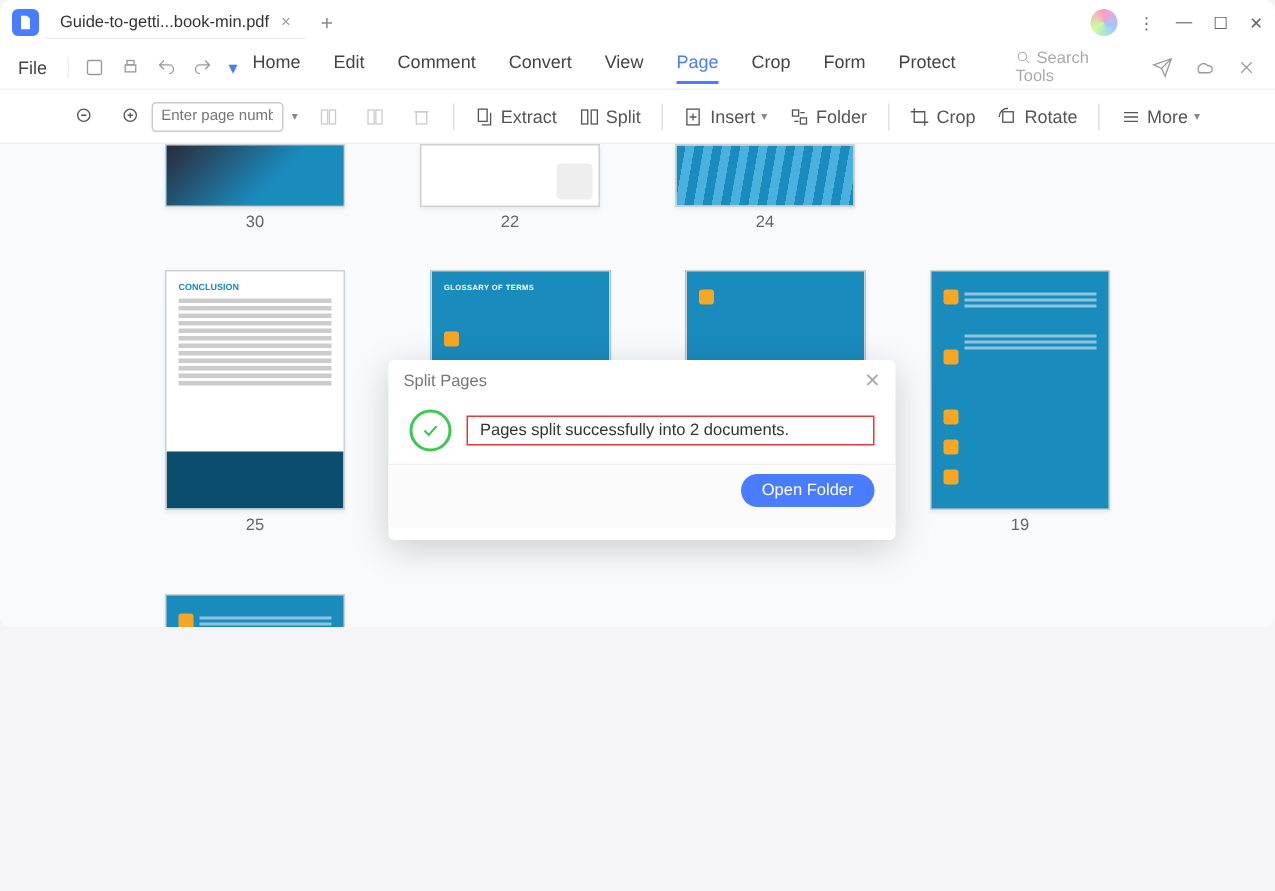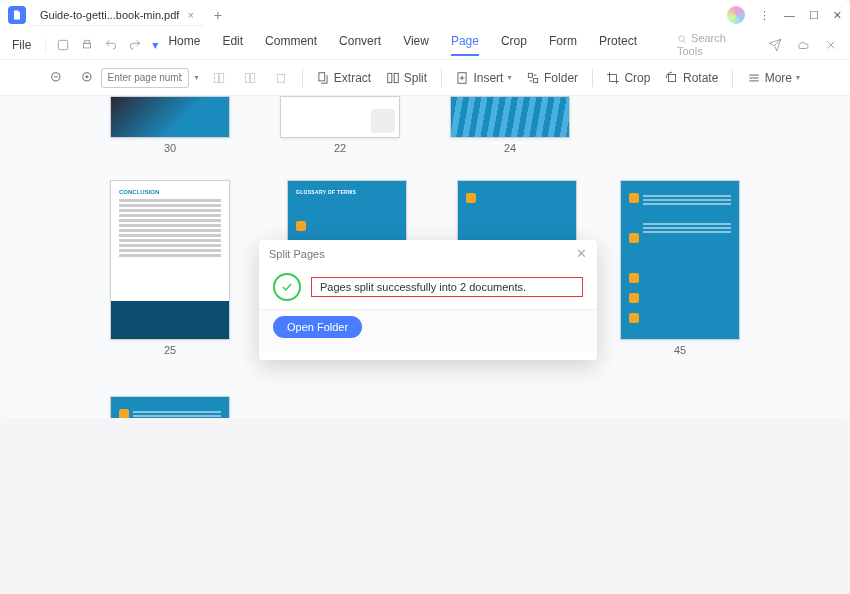--- a/index.html
+++ b/index.html
@@ -56,21 +56,21 @@
 .row-top .page-thumb .thumb-box { height: 42px; }
 
 
 .modal { position:absolute; left:259px; top:228px; width:338px; height:120px; background:#fff; border-radius:4px; box-shadow:0 6px 24px rgba(0,0,0,0.18); z-index:10;margin-top:12px; }
 .modal-header { display:flex; align-items:center; padding:6px 10px; font-size:11px; color:#777; }
 .modal-close { margin-left:auto; color:#aaa; cursor:pointer; font-size:13px; }
 .modal-body { display:flex; align-items:center; gap:10px; padding: 6px 14px 8px; }
 .success-circle { width:28px; height:28px; border:2px solid #3cc951; border-radius:50%; display:flex; align-items:center; justify-content:center; }
 .success-circle svg { width:14px; height:14px; stroke:#3cc951; stroke-width:2.5; fill:none; }
 .msg-box { border:1.5px solid #e53935; padding:3px 8px; font-size:11px; color:#333; flex:1; }
-.modal-footer { display:flex; justify-content:flex-start; padding:6px 14px 14px; background:#fbfbfb; border-top:1px solid #f0f0f0; border-radius:0 0 4px 4px; }
+.modal-footer { display:flex; justify-content:flex-end; padding:6px 14px 14px; background:#fbfbfb; border-top:1px solid #f0f0f0; border-radius:0 0 4px 4px; }
 .btn-primary { background:#4a7cff; color:#fff; border:none; border-radius:14px; padding:5px 14px; font-size:11px; cursor:pointer; }
 
 .icon { display:inline-flex; }
 svg { stroke: currentColor; fill:none; stroke-width:1.5; }
 </style>
 </head>
 <body>
 
 <div class="window">
 
@@ -306,21 +306,21 @@
           <div class="orange-box" style="top:92px;left:8px"></div>
           <div class="orange-box" style="top:112px;left:8px"></div>
           <div class="orange-box" style="top:132px;left:8px"></div>
           <div class="tiny-lines-w" style="margin-top:14px;margin-left:22px"></div>
             <div class="tiny-lines-w" style="margin-left:22px"></div>
             <div class="tiny-lines-w" style="margin-left:22px"></div>
           <div class="tiny-lines-w" style="margin-top:18px;margin-left:22px"></div>
             <div class="tiny-lines-w" style="margin-left:22px"></div>
             <div class="tiny-lines-w" style="margin-left:22px"></div>
         </div>
-        <span class="page-num">45</span>
+        <span class="page-num">19</span>
       </div>
       <div class="page-thumb">
         <div class="thumb-box blue-bg">
           <div class="orange-box" style="top:12px;left:8px"></div>
           <div class="orange-box" style="top:52px;left:8px"></div>
           <div class="orange-box" style="top:92px;left:8px"></div>
           <div class="orange-box" style="top:132px;left:8px"></div>
           <div class="tiny-lines-w" style="margin-top:14px;margin-left:22px"></div>
             <div class="tiny-lines-w" style="margin-left:22px"></div>
           <div class="tiny-lines-w" style="margin-top:24px;margin-left:22px"></div>

